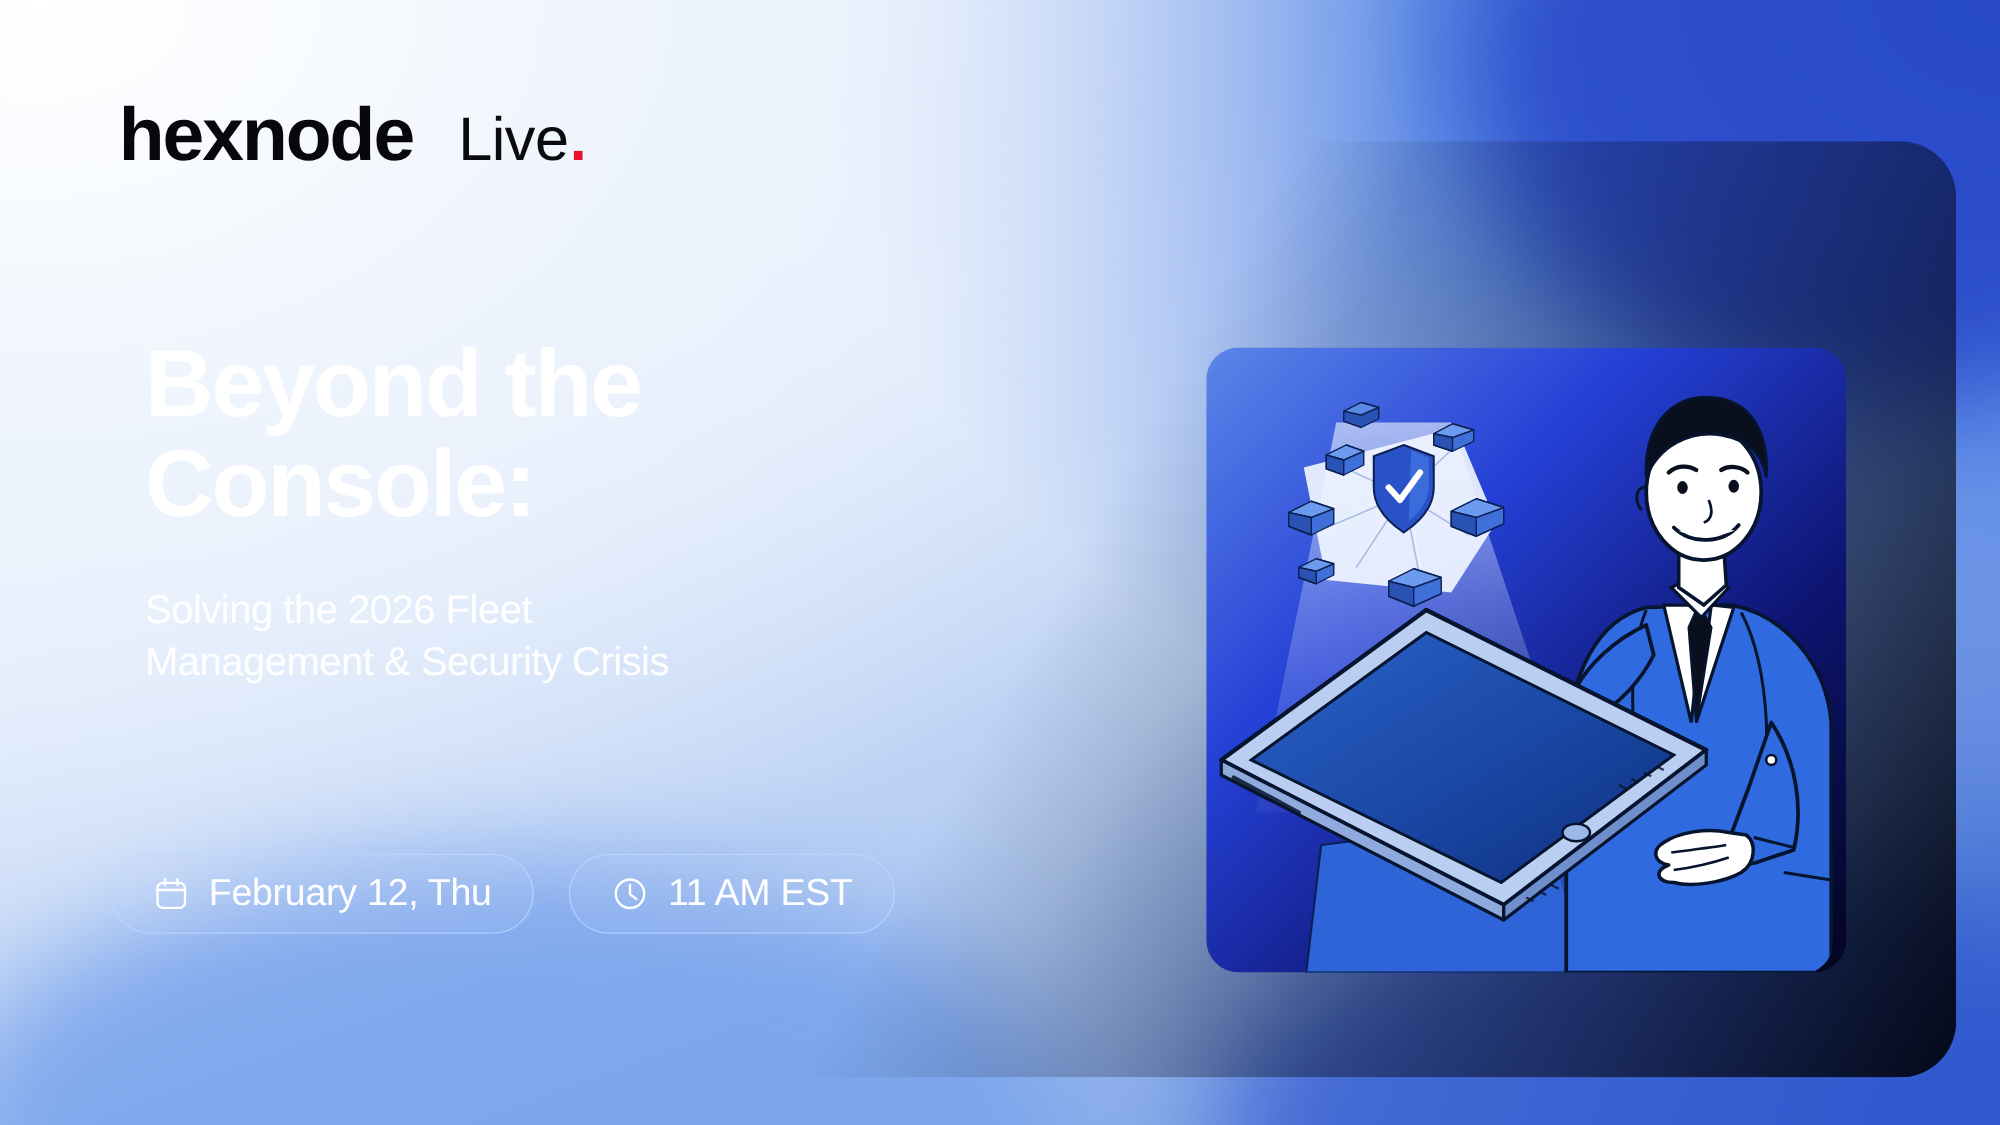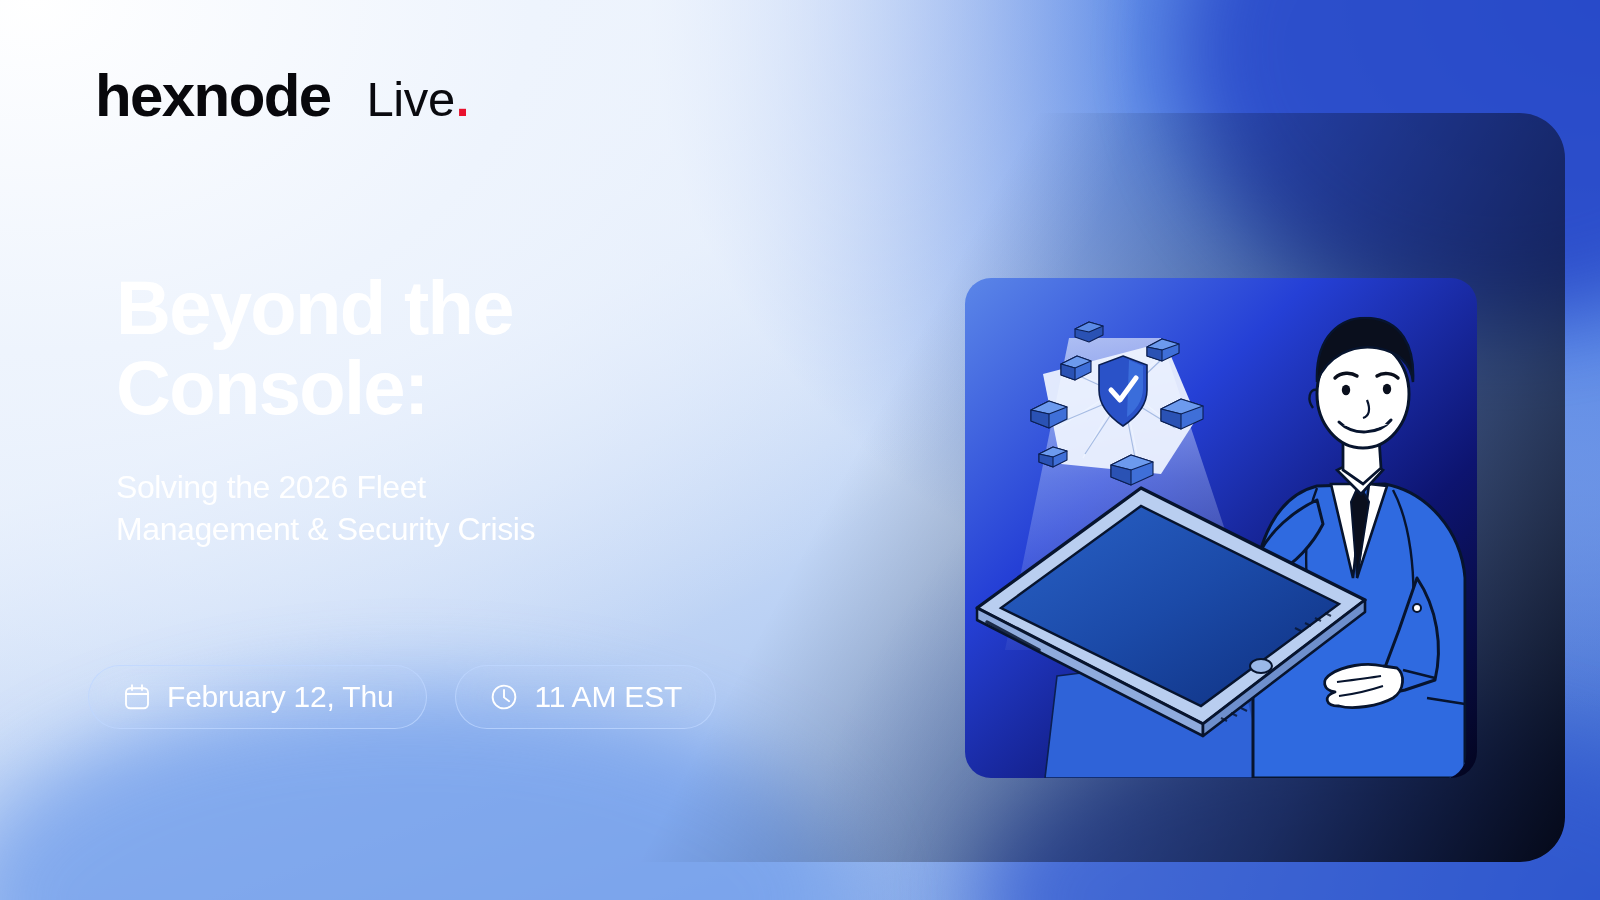--- a/index.html
+++ b/index.html
@@ -28,35 +28,35 @@
           radial-gradient(65% 85% at 26% 34%, #4f78e2 0%, rgba(79,120,226,0) 58%),
           radial-gradient(95% 105% at 108% 112%, #000006 0%, #01021d 26%, rgba(1,2,29,0) 64%),
           radial-gradient(80% 90% at 92% 6%,  #05093c 0%, rgba(5,9,60,0) 58%),
           linear-gradient(118deg,#6e95e8 0%, #2b3fd2 26%, #1a1fc0 46%, #111a8e 62%, #070c४0 78%, #02031c 92%, #000004 100%);}
   #card::after{content:"";position:absolute;inset:0;
         background:linear-gradient(118deg,rgba(0,0,0,0) 52%,rgba(0,0,6,.55) 84%,rgba(0,0,4,.9) 100%);}
 
   svg.defs{position:absolute;width:0;height:0;}
 
   
-  #logo{position:absolute;left:95px;top:66px;display:flex;align-items:baseline;
+  #logo{position:absolute;left:95px;top:78px;display:flex;align-items:baseline;
         line-height:1;white-space:nowrap;}
   #logo .mark{font-size:60px;font-weight:700;color:#08080c;letter-spacing:-1.6px;}
   #logo .live{font-size:49px;font-weight:400;color:#0a0a0f;margin-left:36px;letter-spacing:-.4px;}
   #logo .dot{font-size:49px;font-weight:700;color:#e8112d;margin-left:1px;}
 
   
   #copy{position:absolute;left:116px;top:268px;width:760px;z-index:4;}
   #headline{font-size:76px;font-weight:700;color:#fff;line-height:1.05;
             letter-spacing:-1.7px;margin:0;white-space:pre-line;}
   #subhead{font-size:32px;font-weight:400;color:#fff;line-height:1.32;
            letter-spacing:-.4px;margin:38px 0 0 0;white-space:pre-line;}
 
   
-  #badges{position:absolute;left:88px;top:665px;display:flex;gap:28px;z-index:4;}
+  #badges{position:absolute;left:88px;top:683px;display:flex;gap:28px;z-index:4;}
   .badge{display:flex;align-items:center;gap:15px;height:62px;padding:0 33px;
          border:1.6px solid rgba(190,214,255,.78);border-radius:34px;
          background:rgba(255,255,255,.055);
          box-shadow:inset 0 0 26px rgba(150,190,255,.10);}
   .badge-label{font-size:30px;color:#fff;font-weight:400;letter-spacing:-.2px;white-space:nowrap;}
   .badge svg{display:block;}
 
   
   #illus{position:absolute;left:965px;top:278px;width:512px;height:500px;z-index:3;}
 </style>

